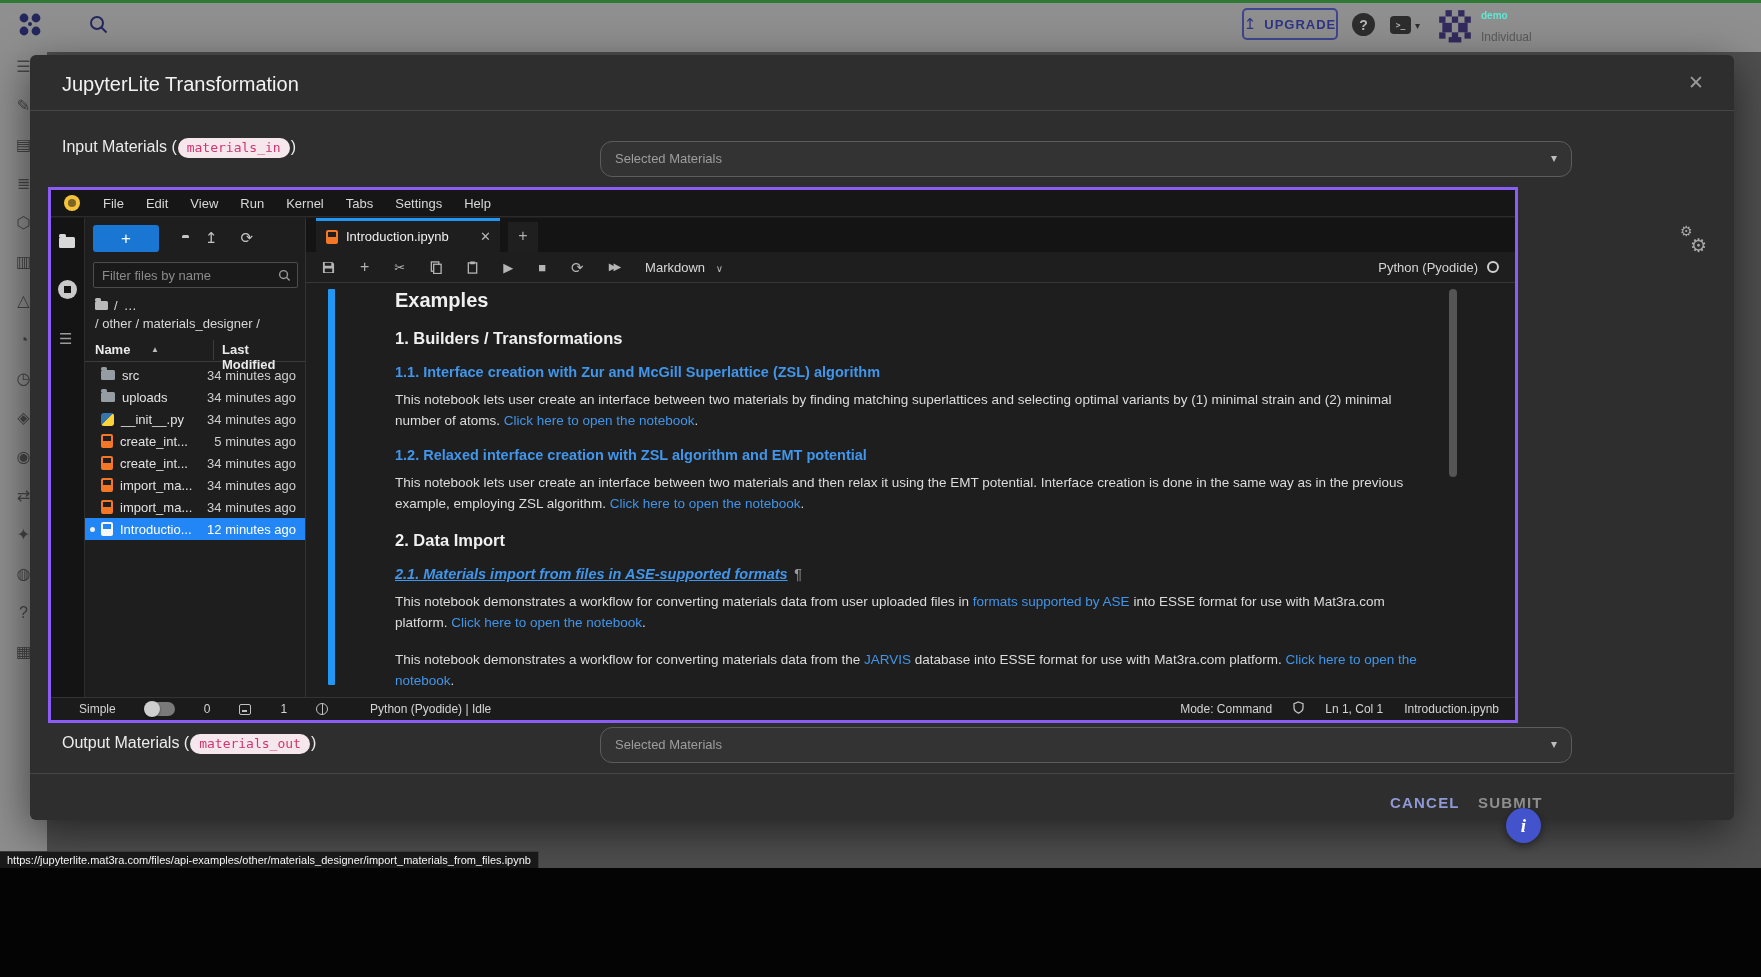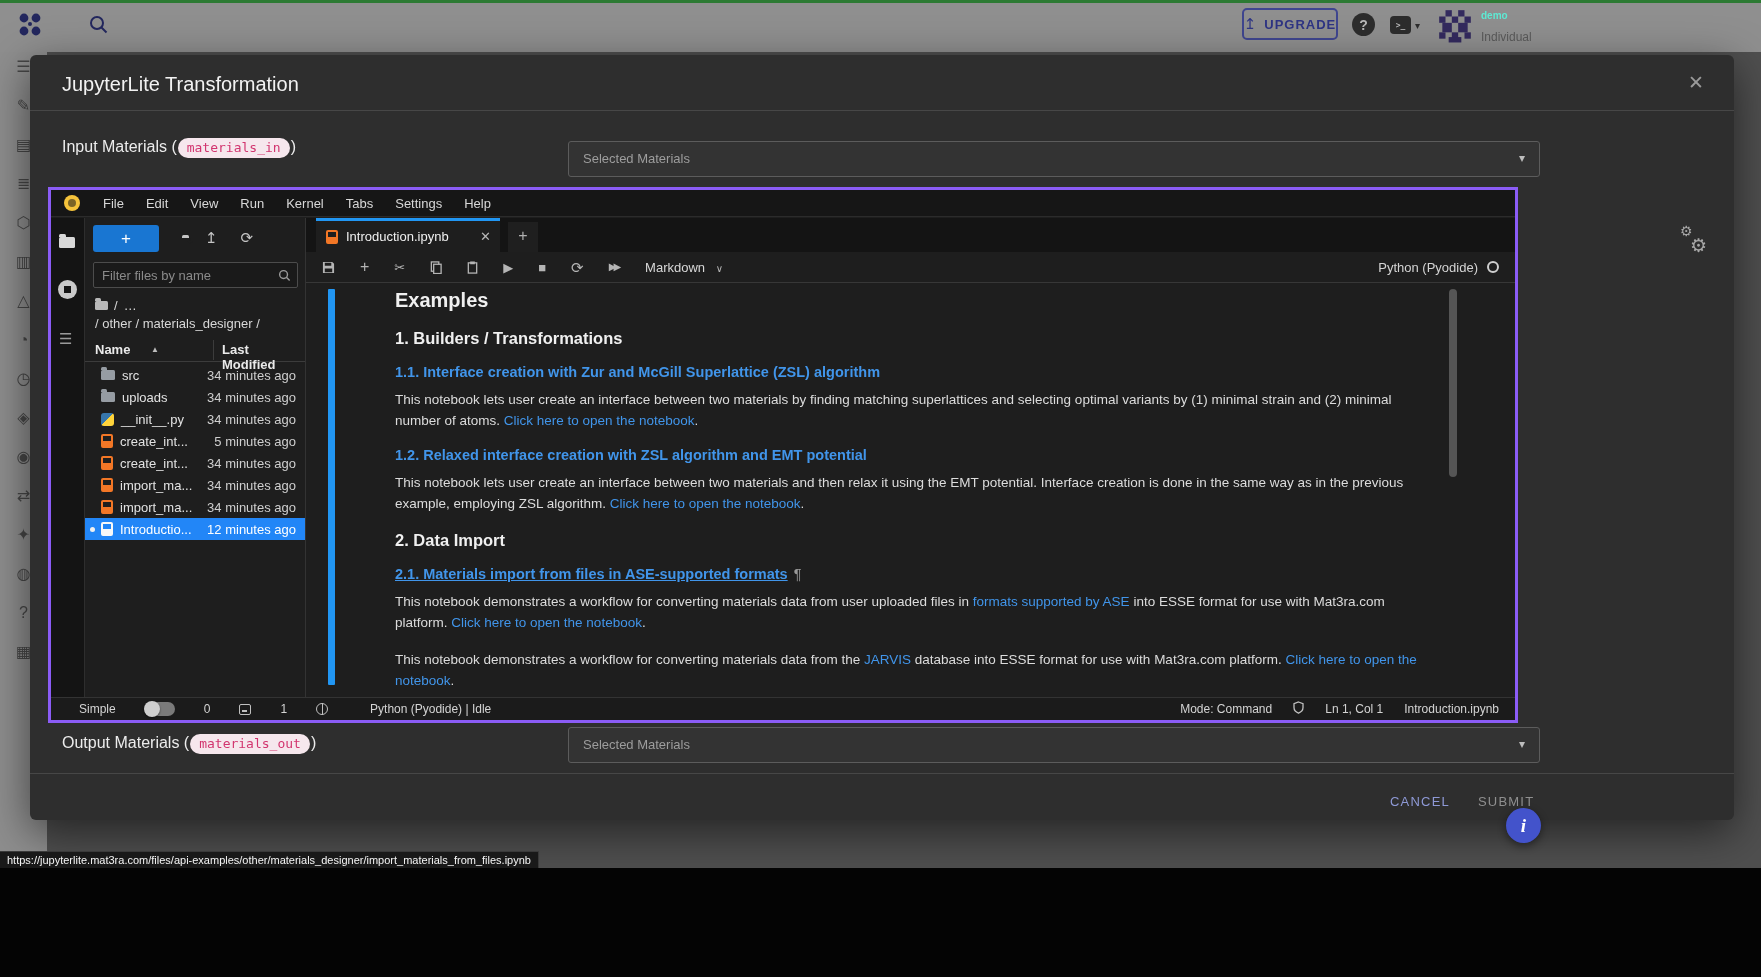--- a/index.html
+++ b/index.html
@@ -39,32 +39,32 @@
     border-radius:6px; box-shadow:0 12px 44px rgba(0,0,0,.55);padding-left:24px; }
   .modal-title { position:absolute; left:32px; top:18px; font-size:20px; color:#f2f2f2; }
   .modal-close { position:absolute; right:30px; top:16px; font-size:19px; color:#9a9a9a; cursor:pointer; }
   .modal-hdiv { position:absolute; left:0; top:55px; width:100%; border-top:1px solid #474747; }
   .modal-fdiv { position:absolute; left:0; top:718px; width:100%; border-top:1px solid #474747; }
 
   .io-label { position:absolute; left:32px; font-size:16px; color:#ececec; display:flex; align-items:flex-start; }
   .io-label.in { top:83px; } .io-label.out { top:679px; }
   .code-chip { display:inline-block; margin:0 1px; padding:2px 9px 3px; border-radius:10px;
     background:#f6e7ed; color:#d2356f; font-family:"DejaVu Sans Mono","Liberation Mono",monospace; font-size:13px; }
-  .mat-select { position:absolute; left:538px; width:972px; height:36px; border:1px solid #5c5c5c;
-    border-radius:3px; background:#333; cursor:pointer; }
+  .mat-select { position:absolute; left:570px; width:972px; height:36px; border:1px solid #5c5c5c;
+    border-radius:12px; background:#333; cursor:pointer; }
   .mat-select.in { top:86px; } .mat-select.out { top:672px; }
   .mat-select .ph { position:absolute; left:14px; top:9px; font-size:13px; color:#9d9d9d; }
   .mat-select .caret { position:absolute; right:14px; top:9px; font-size:12px; color:#bdbdbd; }
 
   .gears { position:absolute; left:1648px; top:168px; width:44px; height:40px; color:#a8a8a8; cursor:pointer; }
   .gears .g1 { position:absolute; left:2px; top:0; font-size:14px; }
   .gears .g2 { position:absolute; left:12px; top:11px; font-size:19px; }
 
-  .footer-btn { position:absolute; top:730px; font-size:13px; letter-spacing:1.2px; background:none; border:none;
-    padding:9px 12px; cursor:pointer; font-weight:normal; font-family:inherit; }
+  .footer-btn { position:absolute; top:730px; font-size:15px; letter-spacing:1.2px; background:none; border:none;
+    padding:9px 12px; cursor:pointer; font-weight:bold; font-family:inherit; }
   .cancel { left:1348px; color:#8e99d6; } .submit { left:1436px; color:#8f8f8f; }
 
   
   .jl { position:absolute; left:18px; top:132px; width:1470px; height:536px; background:#1e1e1e;
     border:3px solid #8b5cf6; overflow:hidden; }
   .jl-menubar { position:absolute; left:0; top:0; width:100%; height:27px; background:#161616;
     border-bottom:1px solid #2b2b2b; display:flex; align-items:center; }
   .jl-logo { width:16px; height:16px; border-radius:50%; background:#f5c33b; margin:0 12px 0 13px; position:relative; }
   .jl-logo::after { content:""; position:absolute; left:4px; top:4px; width:8px; height:8px; border-radius:50%;
     background:#161616; opacity:.55; }
@@ -147,21 +147,21 @@
   .kernel-name { font-size:13px; color:#d4d4d4; cursor:pointer; }
   .kernel-dot { width:12px; height:12px; border:2px solid #cfcfcf; border-radius:50%; }
 
   .nb-content { position:absolute; left:0; top:65px; right:0; bottom:0; overflow:hidden; }
   .cell-bar { position:absolute; left:22px; top:6px; width:7px; height:396px; background:#2196f3; border-radius:1px; cursor:pointer; }
   .nb-scroll { position:absolute; right:58px; top:6px; width:8px; height:188px; background:#555; border-radius:4px; cursor:pointer; }
   #md-root { position:absolute; left:89px; top:2px; width:1040px; color:#dcdcdc; }
   .md-h1 { font-size:20px; font-weight:bold; color:#f0f0f0; margin:4px 0 14px; }
   .md-h2 { font-size:16.5px; font-weight:bold; color:#f0f0f0; margin:17px 0 10px; }
   .md-h3 { font-size:14.5px; font-weight:bold; color:#4195ea; margin:16px 0 9px; cursor:pointer; }
-  .md-h3.u { text-decoration:underline; }
+  .md-h3.u { text-decoration:underline;font-style:italic; }
   .md-h3 .anchor { color:#9a9a9a; font-weight:normal; text-decoration:none; display:inline-block; margin-left:6px; }
   #md-root p { font-size:13.5px; line-height:1.56; margin:0 0 16px; }
   .nlink { color:#4195ea; cursor:pointer; text-decoration:none; }
 
   .jl-status { position:absolute; left:0; bottom:0; width:100%; height:23px; background:#1b1b1b;
     border-top:1px solid #333; display:flex; align-items:center; font-size:12px; color:#d4d4d4; }
   .st-left { display:flex; align-items:center; gap:29px; margin-left:28px; }
   .toggle { width:30px; height:14px; border-radius:7px; background:#7a7a7a; position:relative; cursor:pointer; }
   .toggle::after { content:""; position:absolute; left:-1px; top:-1px; width:16px; height:16px; border-radius:50%;
     background:#cfcfcf; box-shadow:0 1px 2px rgba(0,0,0,.5); }

